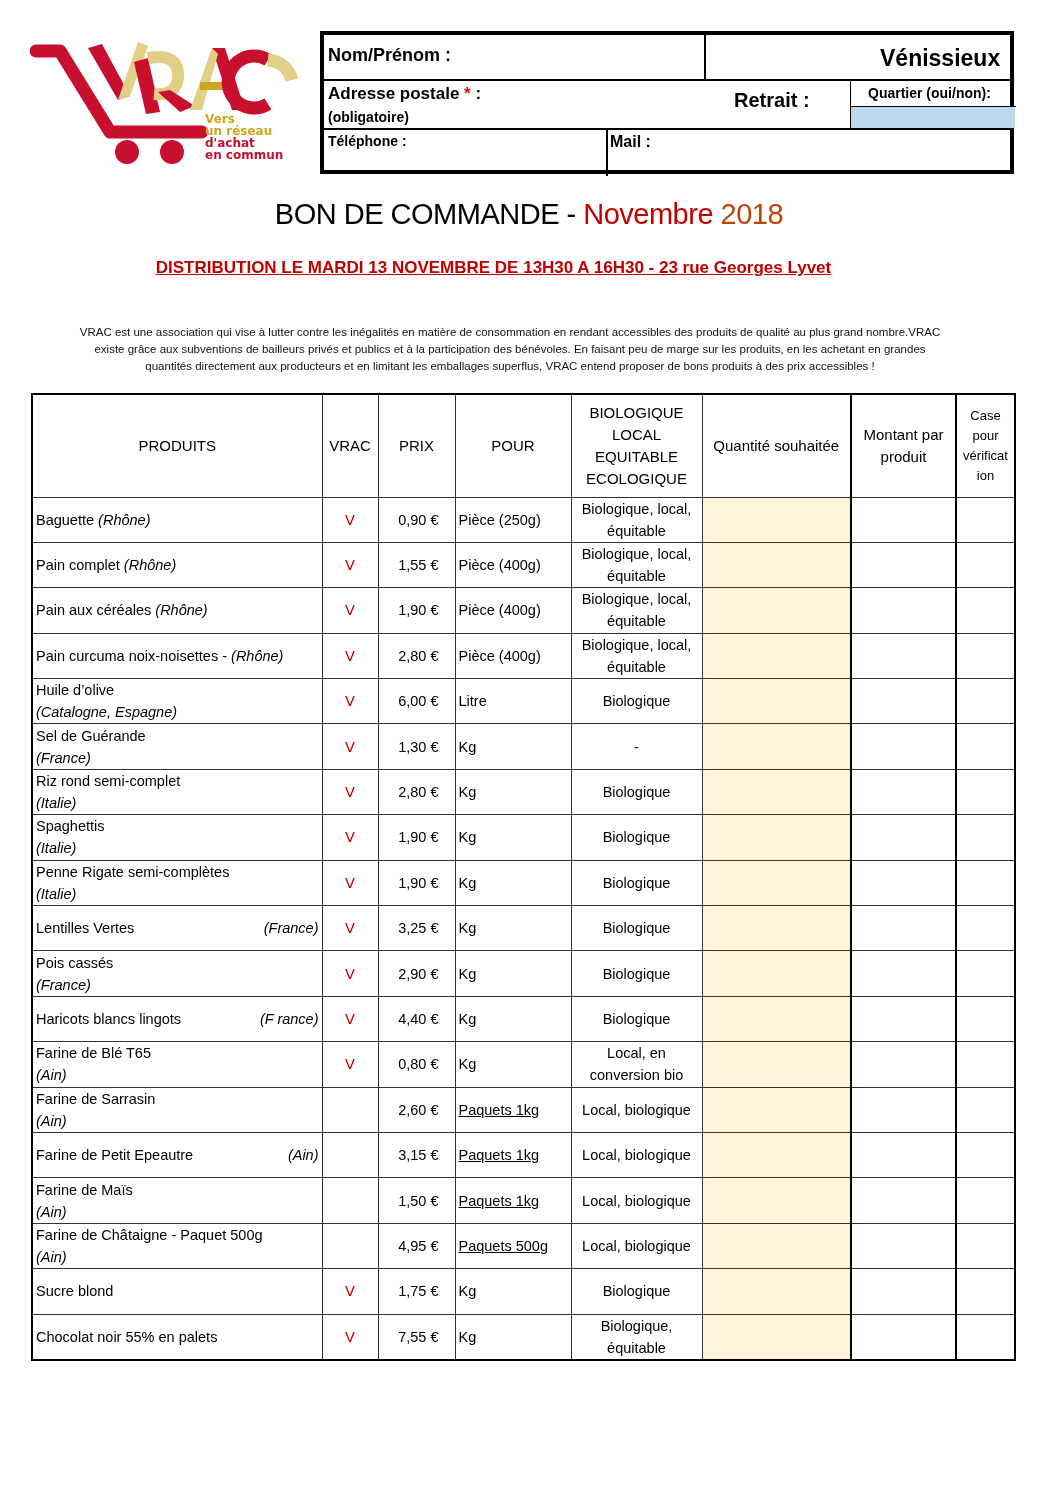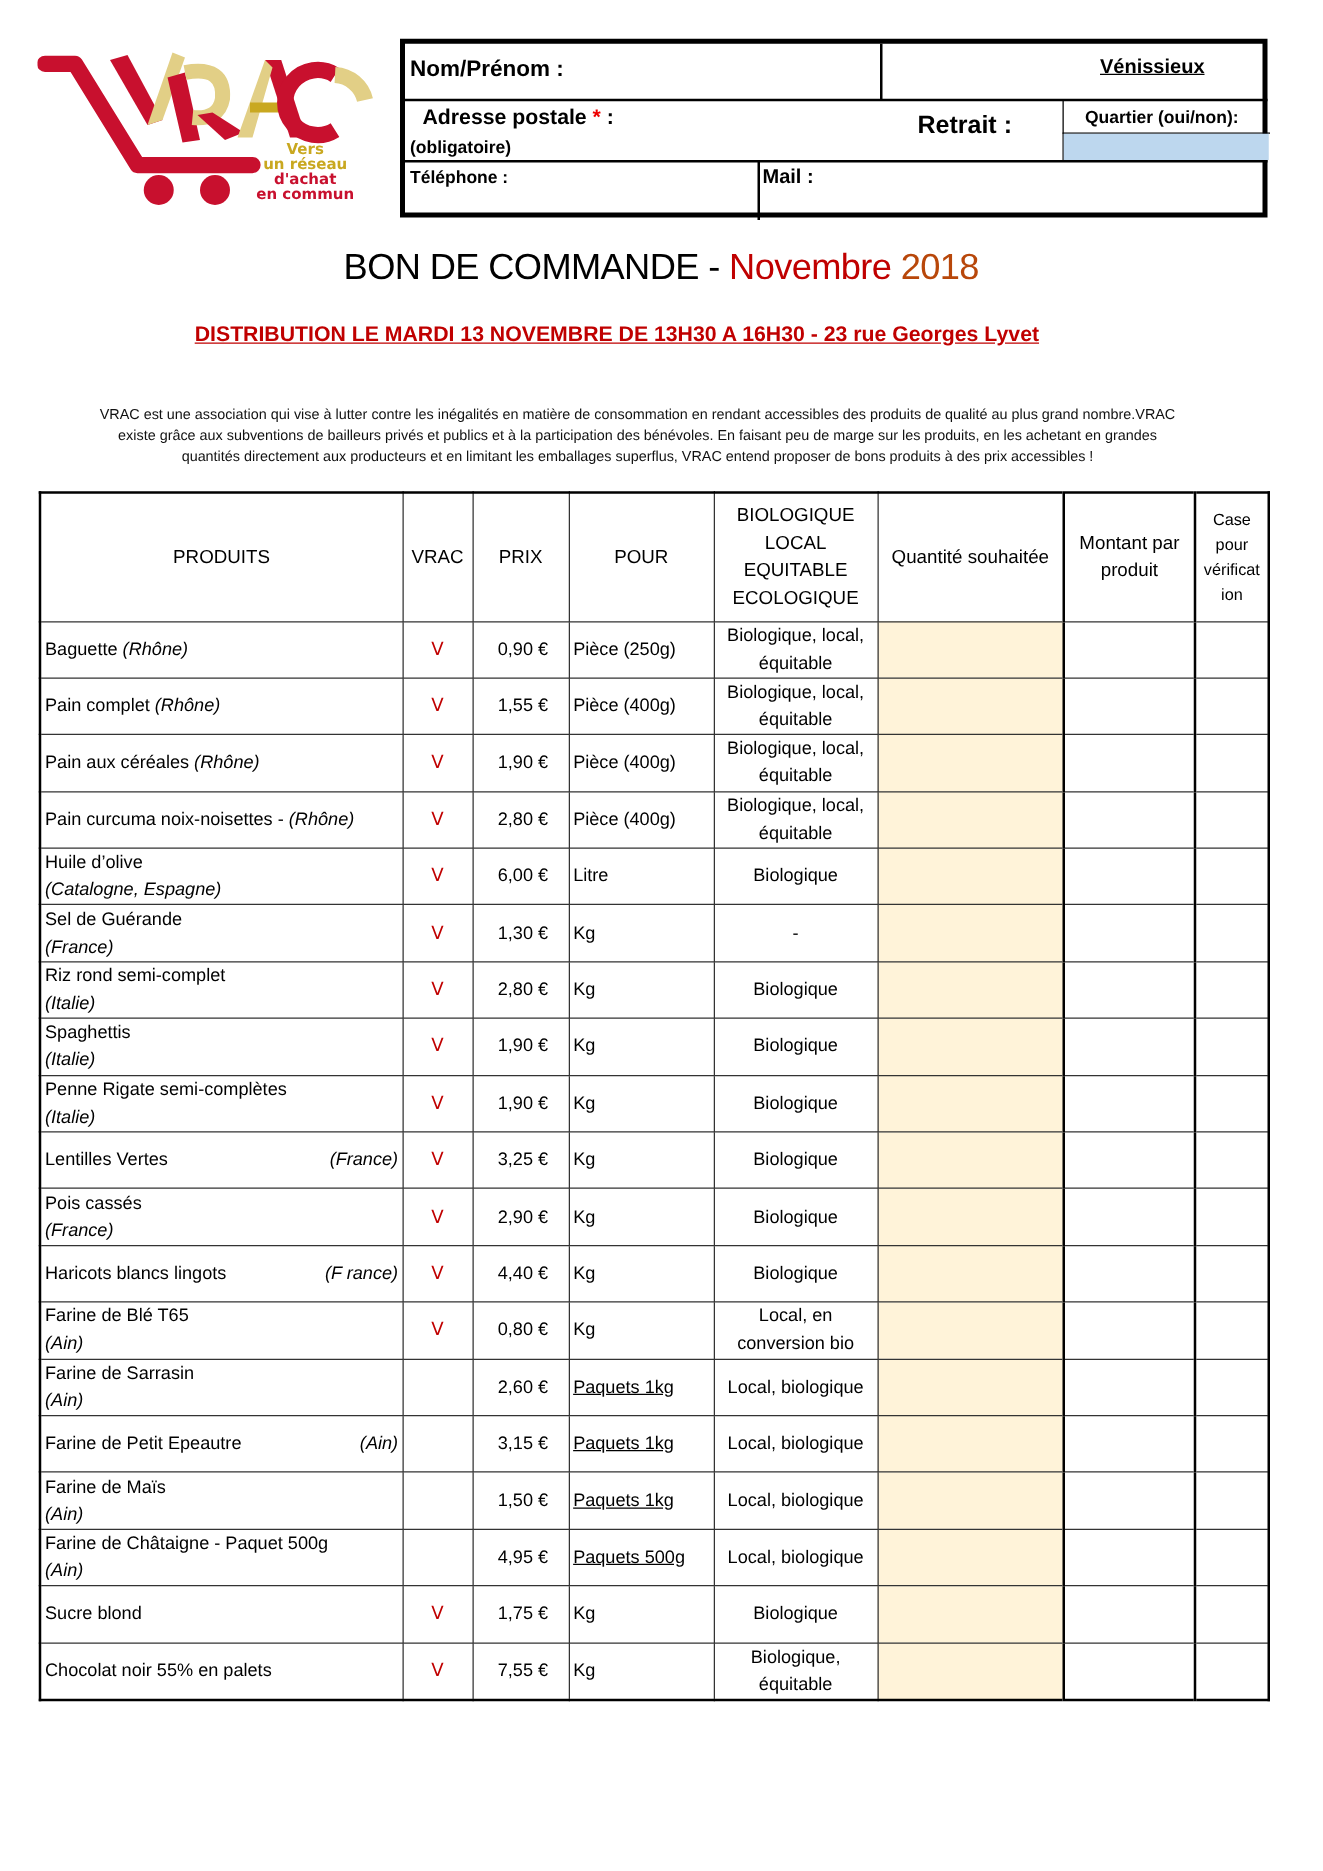--- a/index.html
+++ b/index.html
@@ -2,21 +2,21 @@
 <html><head>
 <meta charset="utf-8">
 <style>
   * { box-sizing: border-box; margin: 0; padding: 0; }
   html, body { width: 1058px; height: 1497px; background: #fff; }
   body { font-family: "Liberation Sans", "DejaVu Sans", sans-serif; color: #000; position: relative; overflow: hidden; }
 
   
   .logo { position: absolute; left: 30px; top: 34px; width: 270px; height: 135px; }
   .logo svg { width: 100%; height: 100%; }
-  .tagline { position: absolute; left: 205px; top: 113px; font-family: "DejaVu Sans", sans-serif; font-weight: bold; font-size: 12px; line-height: 12px; text-align: center; }
+  .tagline { position: absolute; left: 205px; top: 113px; font-family: "DejaVu Sans", sans-serif; font-weight: bold; font-size: 12px; line-height: 12px; }
   .tagline .gold { color: #c9a820; }
   .tagline .red { color: #c8102e; }
 
   
   .hdr { position: absolute; left: 320px; top: 31px; width: 694px; height: 143px; border: 4px solid #000000; }
   .hdr .cell { position: absolute; font-weight: bold; }
   .hdr .line { position: absolute; background: #000; }
 
   .title { position: absolute; left: 0; width: 1058px; top: 198px; text-align: center; font-size: 29px; letter-spacing: -0.5px; }
   .title .nov { color: #c00000; }
@@ -88,23 +88,23 @@
   <div class="line" style="left:0;top:93px;width:690px;height:2px;"></div>
   <div class="line" style="left:380px;top:0;width:2px;height:45px;"></div>
   <div class="line" style="left:526px;top:45px;width:1px;height:48px;"></div>
   <div class="line" style="left:526px;top:71px;width:166px;height:1px;"></div>
   <div class="line" style="left:282px;top:94px;width:2px;height:47px;"></div>
 
   <div class="cell" style="left:4px;top:10px;font-size:18px;">
     <span>Nom/Prénom :</span>
   </div>
   <div class="cell" style="left:410px;top:10px;font-size:20px;margin-top:44px;">Retrait :</div>
-  <div class="cell" style="left:556px;top:10px;font-size:16px;text-decoration:underline;">Vénissieux</div>
-
-  <div class="cell" style="left:14px;top:49px;font-size:17px;">
+  <div class="cell" style="left:556px;top:10px;font-size:23px;">Vénissieux</div>
+
+  <div class="cell" style="left:4px;top:49px;font-size:17px;">
     <span>Adresse postale</span>
     <span style="color:#e00;">*</span>
     <span>:</span>
   </div>
   <div class="cell" style="left:4px;top:74px;font-size:14px;">(obligatoire)</div>
   <div class="cell" style="left:544px;top:50px;font-size:14px;">Quartier (oui/non):</div>
   <div style="position:absolute;left:527px;top:72px;width:164px;height:21px;background:#bdd7ee;"></div>
 
   <div class="cell" style="left:4px;top:98px;font-size:14px;">
     <span>Téléphone :</span>

